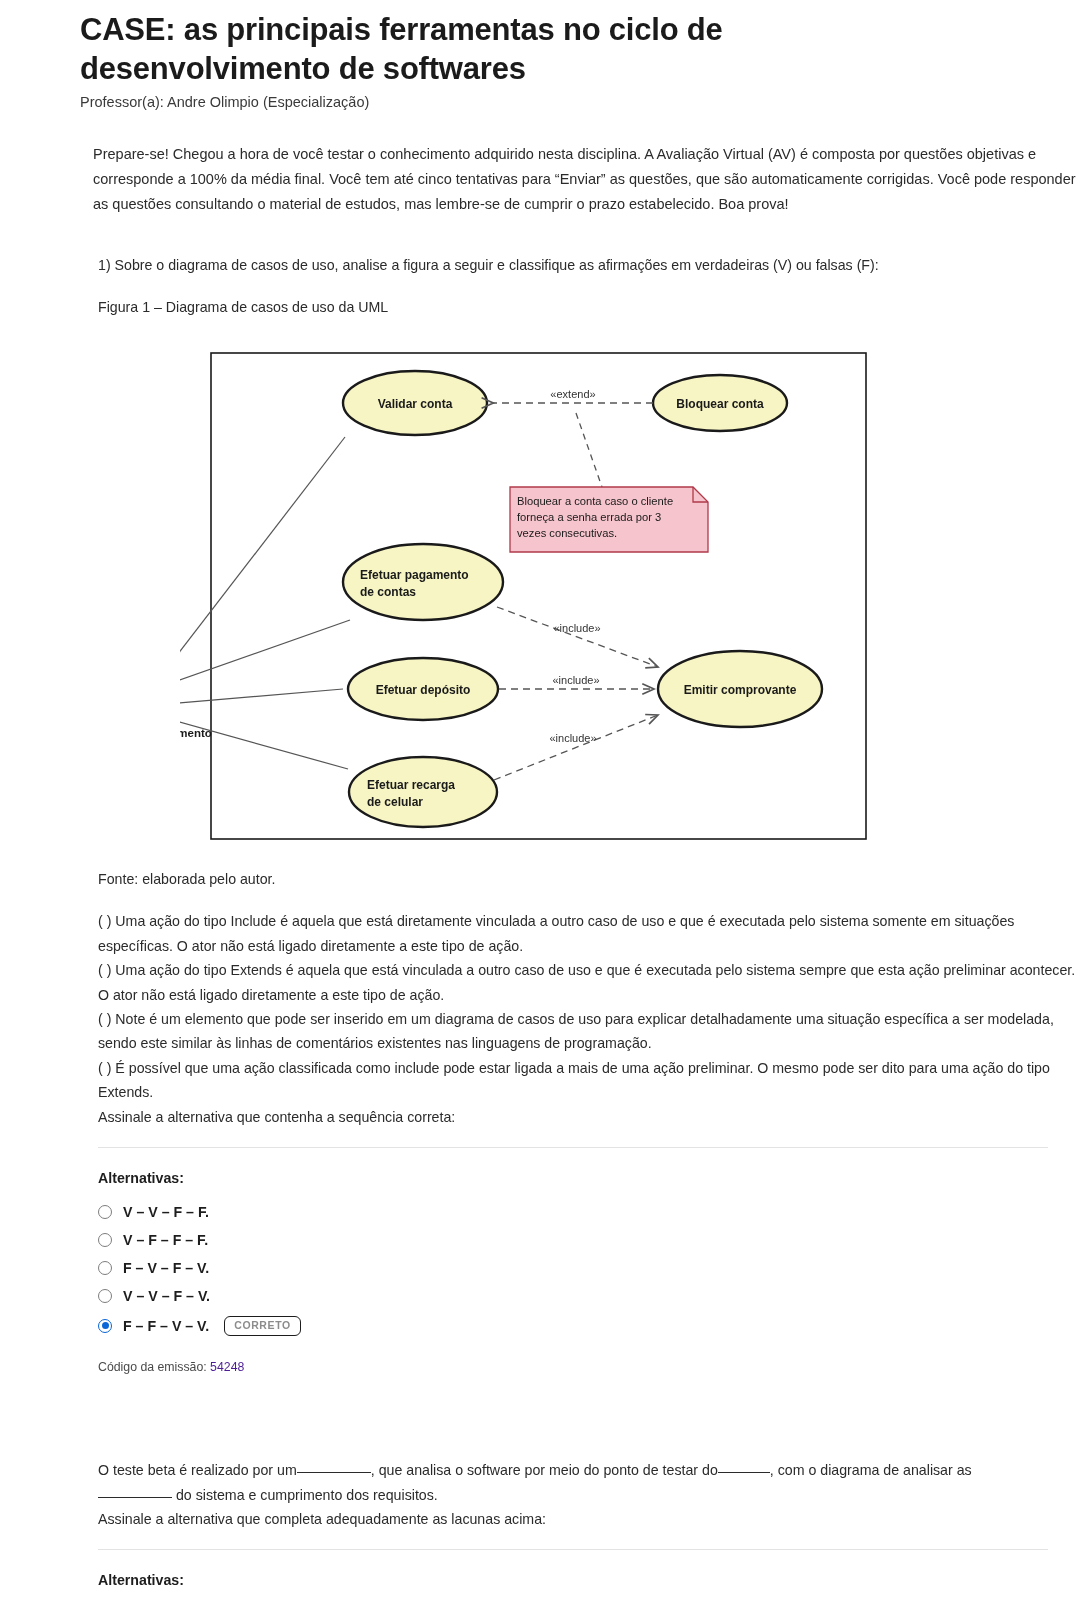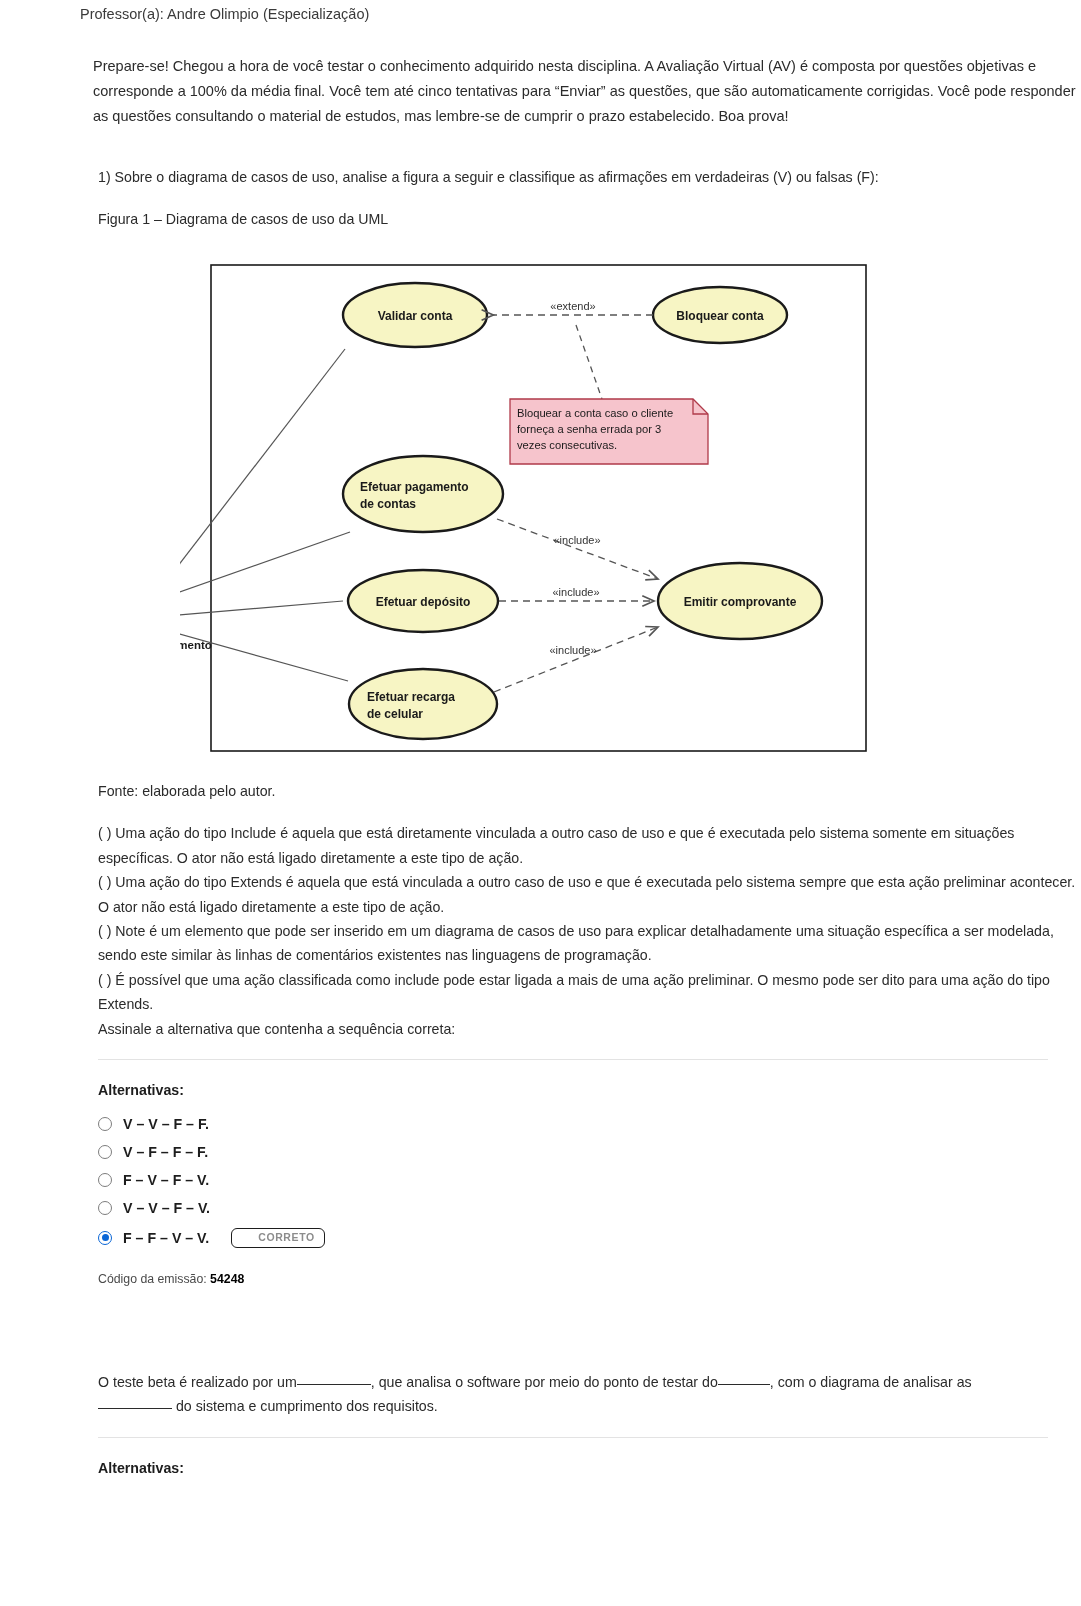--- a/index.html
+++ b/index.html
@@ -114,57 +114,58 @@
   .radio.checked::after {
     content: "";
     position: absolute;
     left: 50%; top: 50%;
     width: 7px; height: 7px;
     margin: -3.5px 0 0 -3.5px;
     border-radius: 50%;
     background: #0a66d6;
   }
   .badge {
-    margin-left: 11px;
+    margin-left: 4px;
     display: inline-block;
     border: 1.5px solid #1d1d1d;
     border-radius: 6px;
-    padding: 3px 9px 3px 26px;
+    padding: 3px 9px 3px 9px;
     font-size: 10.5px;
     font-weight: 700;
     letter-spacing: 0.6px;
     color: #8c8c8c;
     line-height: 1.1;
   }
   .qcode {
     font-size: 12.3px;
     color: #4a4a4a;
     margin: 24px 0 0 18px;
   }
-  .qcode b { color: #000000; font-weight: 700; }
+  .qcode b { color: #4c1d95; font-weight: 400; }
   .q2-block { margin-top: 60px; }
   .blank {
     display: inline-block;
     border-bottom: 1.2px solid #2b2b2b;
     vertical-align: 2px;
   }
   .blank.w1 { width: 74px; }
   .blank.w2 { width: 52px; }
   .blank.w3 { width: 74px; }
 
   
   .uml { position: relative; width: 700px; height: 510px; }
   .uml svg { display: block; }
 </style>
 </head>
 <body>
 
 <div class="page">
   <div class="inner">
 
+    <h1 class="title">CASE: as principais ferramentas no ciclo de desenvolvimento de softwares</h1>
     <div class="prof">Professor(a): Andre Olimpio (Especialização)</div>
 
     <div class="intro">Prepare-se! Chegou a hora de você testar o conhecimento adquirido nesta disciplina. A Avaliação Virtual (AV) é composta por questões objetivas e corresponde a 100% da média final. Você tem até cinco tentativas para “Enviar” as questões, que são automaticamente corrigidas. Você pode responder as questões consultando o material de estudos, mas lembre-se de cumprir o prazo estabelecido. Boa prova!</div>
 
     <div class="q-block">
 
       <div class="q-statement">1) Sobre o diagrama de casos de uso, analise a figura a seguir e classifique as afirmações em verdadeiras (V) ou falsas (F):</div>
 
       <div class="fig-caption">Figura 1 – Diagrama de casos de uso da UML</div>
 
@@ -316,20 +317,21 @@
         <span>Código da emissão:</span>
         <b>54248</b>
       </div>
     </div>
 
     <div class="q2-block">
       <div class="q-statement">
         <br>
         <span>O teste beta é realizado por um</span><span class="blank w1"></span><span>, que analisa o software por meio do ponto de testar do</span><span class="blank w2"></span><span>, com o diagrama de analisar as</span><br>
         <span class="blank w3"></span> <span>do sistema e cumprimento dos requisitos.</span><br>
+        <span>Assinale a alternativa que completa adequadamente as lacunas acima:</span>
       </div>
 
       <hr class="sep">
 
       <div class="alt-head">Alternativas:</div>
 
     </div>
 
   </div>
 </div>

